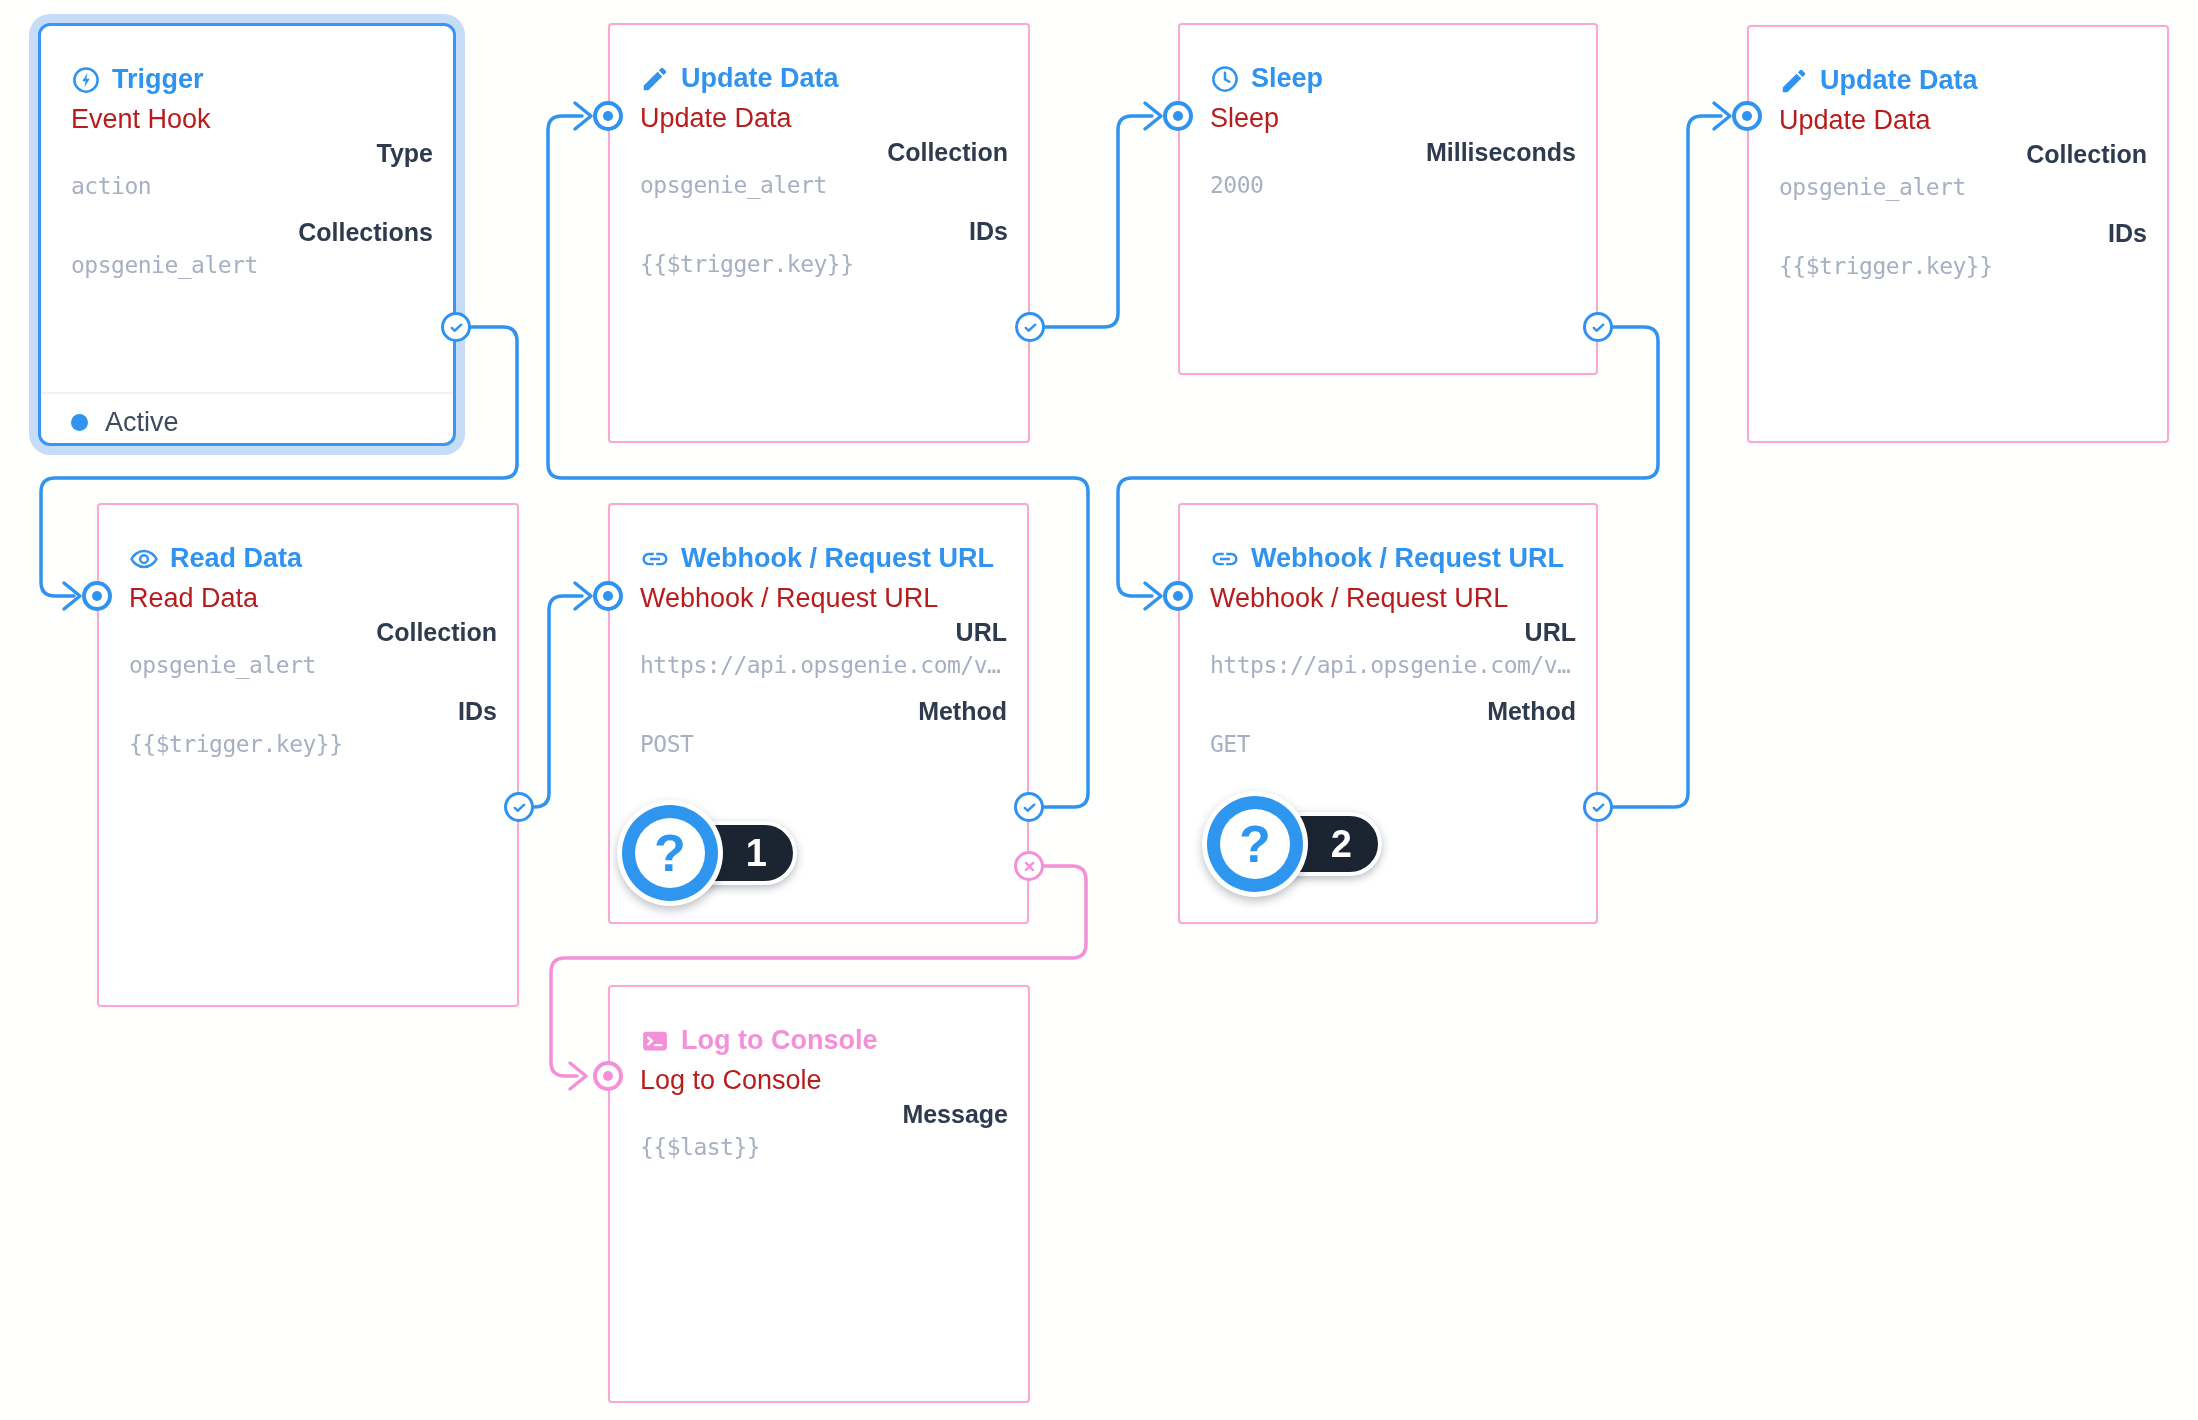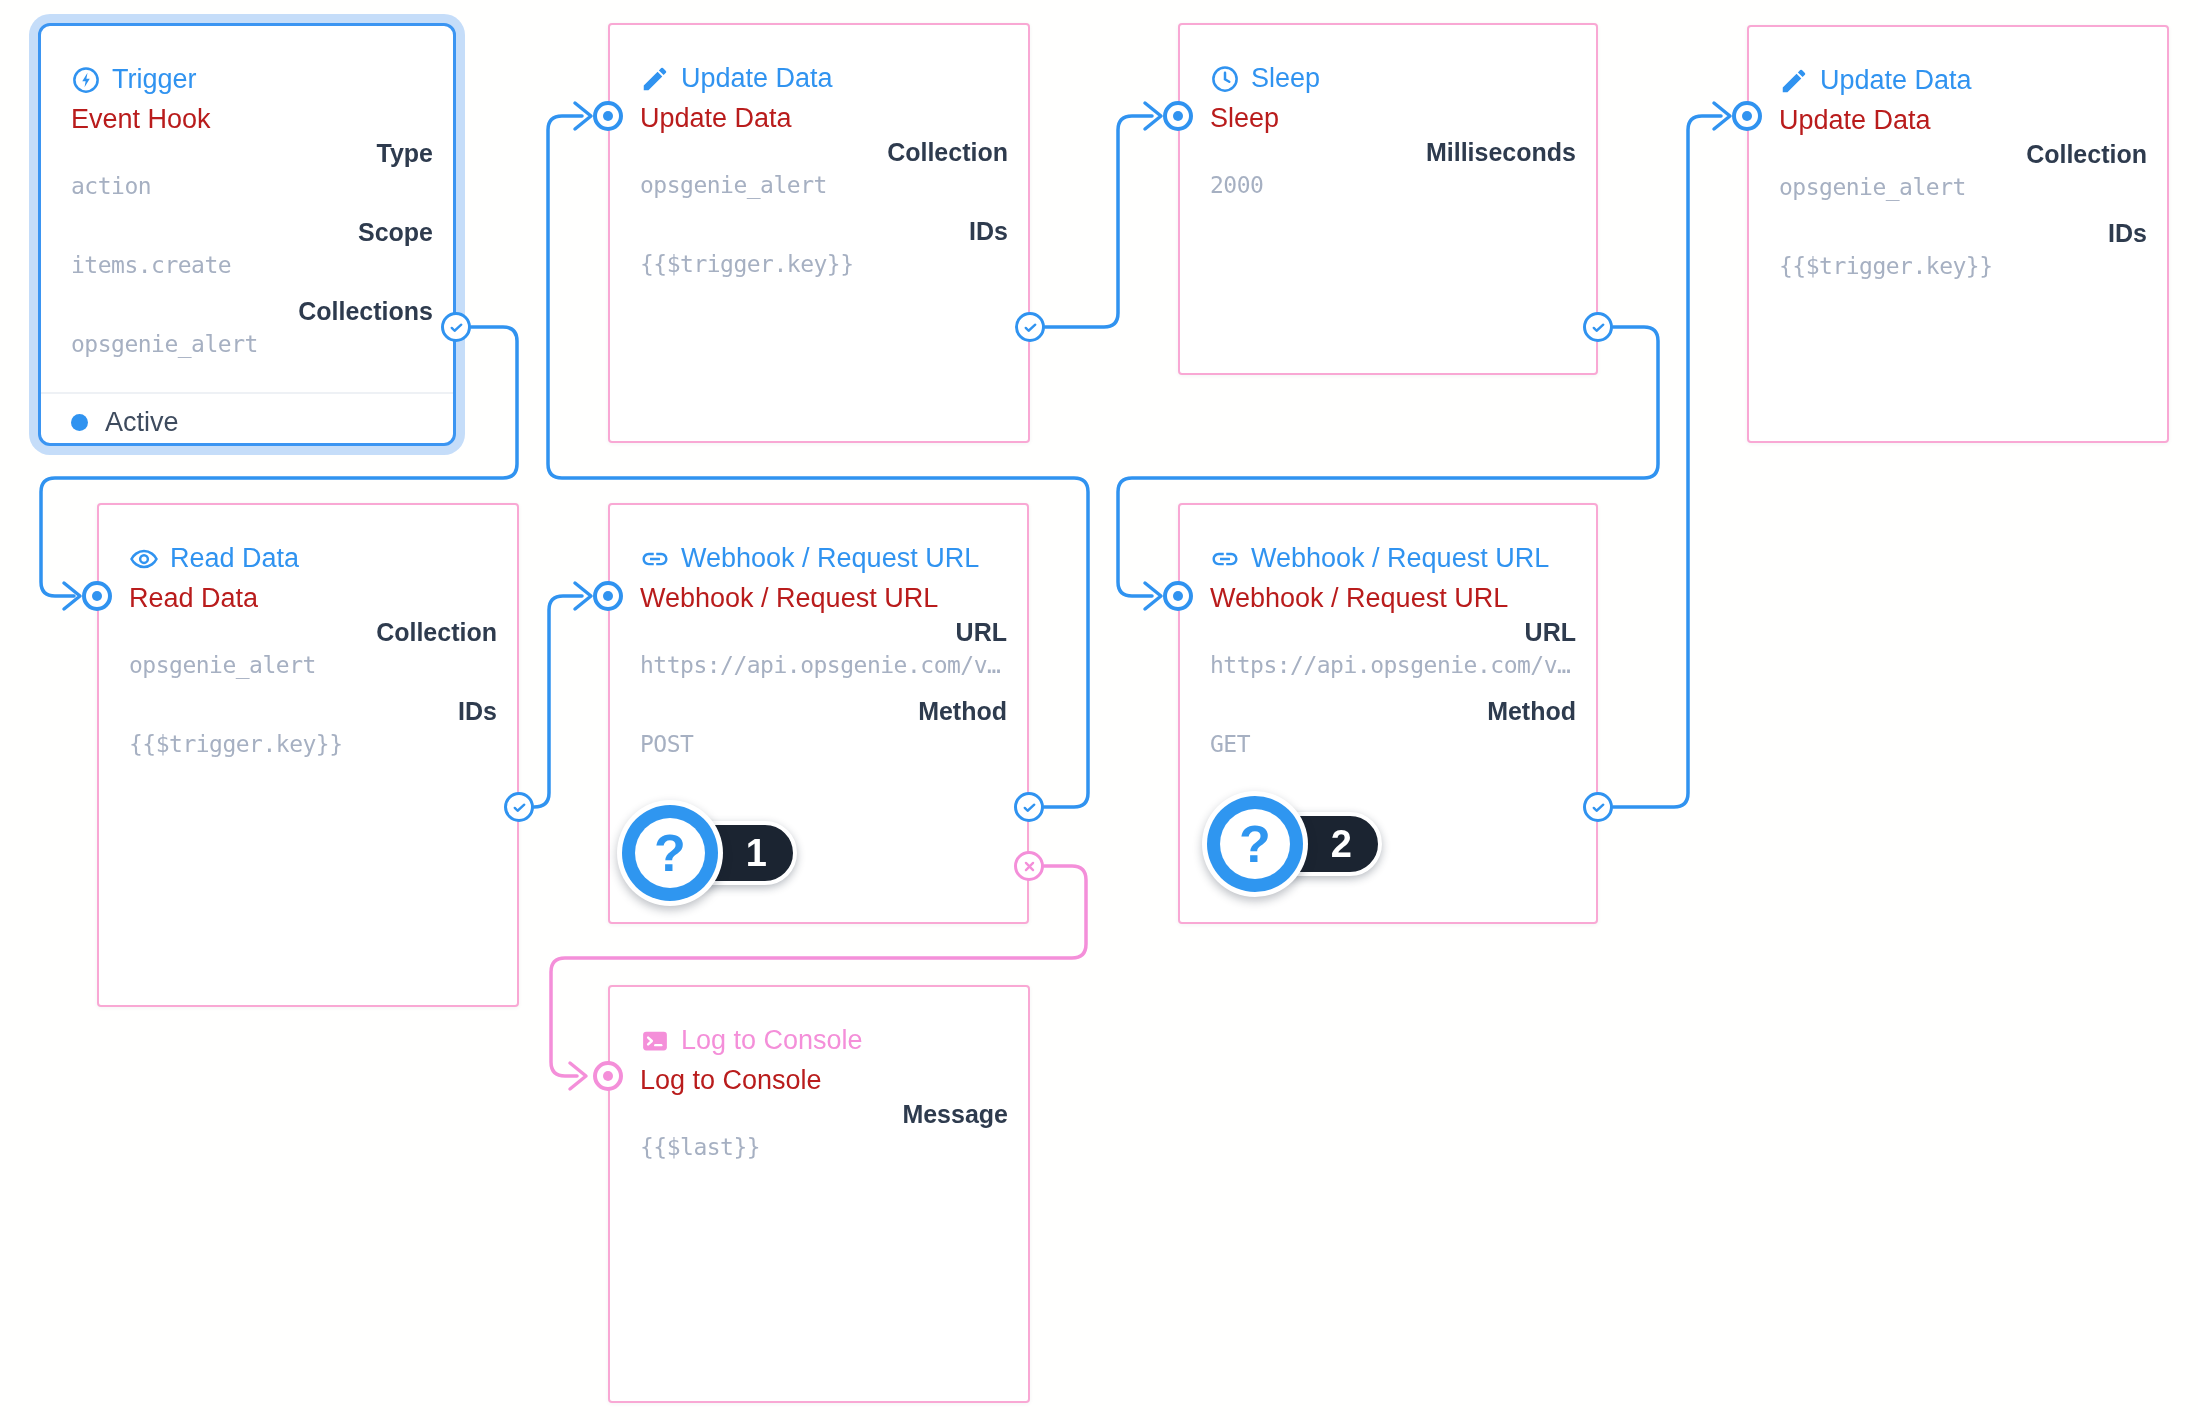--- a/index.html
+++ b/index.html
@@ -7,21 +7,21 @@
        font-family:"Liberation Sans",sans-serif;-webkit-font-smoothing:antialiased;}
   #canvas{position:absolute;inset:0;width:2198px;height:1420px;background:#fffffe;}
   #wires{position:absolute;left:0;top:0;z-index:1;}
 
   
   .node{position:absolute;background:#fff;border:2px solid #f9a8d4;border-radius:4px;
         box-shadow:0 1px 4px rgba(25,39,61,0.05);z-index:2;box-sizing:border-box;}
   .node.trigger{border:3px solid #3b95f2;border-radius:12px;
         box-shadow:0 0 0 9px #c5ddf9, 0 1px 4px rgba(25,39,61,0.06);}
   .node-title{position:absolute;left:30px;top:38px;display:flex;align-items:center;gap:11px;
-        font-size:27px;font-weight:normal;color:#3093f0;white-space:nowrap;}
+        font-size:27px;font-weight:bold;color:#3093f0;white-space:nowrap;}
   .node-title.pink{color:#f48fd9;}
   .node-title .icon{width:30px;height:30px;display:inline-flex;}
   .node-title .icon svg{width:30px;height:30px;}
   .node-body{position:absolute;left:30px;right:20px;top:76px;}
   .node-name{font-size:27px;line-height:34px;color:#b91c1c;white-space:nowrap;}
   .flabel{font-size:25px;line-height:34px;font-weight:bold;color:#2e3b4e;white-space:nowrap;text-align:right;}
   .fvalue{font-size:23px;line-height:33px;letter-spacing:-0.5px;color:#a6b0c2;
         font-family:"DejaVu Sans Mono",monospace;white-space:nowrap;}
   .fgroup + .fgroup{margin-top:12px;}
   .divider{position:absolute;left:0;right:0;top:366px;border-top:2px solid #eef1f5;}
@@ -89,24 +89,20 @@
       </span>
       <span>Trigger</span>
     </div>
     <div class="node-body">
       <div class="node-name">Event Hook</div>
       <div class="fgroup">
         <div class="flabel">Type</div>
         <div class="fvalue">action</div>
       </div>
       <div class="fgroup">
-        <div class="flabel">Scope</div>
-        <div class="fvalue">items.create</div>
-      </div>
-      <div class="fgroup">
         <div class="flabel">Collections</div>
         <div class="fvalue">opsgenie_alert</div>
       </div>
     </div>
     <div class="divider"></div>
     <div class="status-row">
       <span class="status-dot"></span>
       <span>Active</span>
     </div>
   </div>

